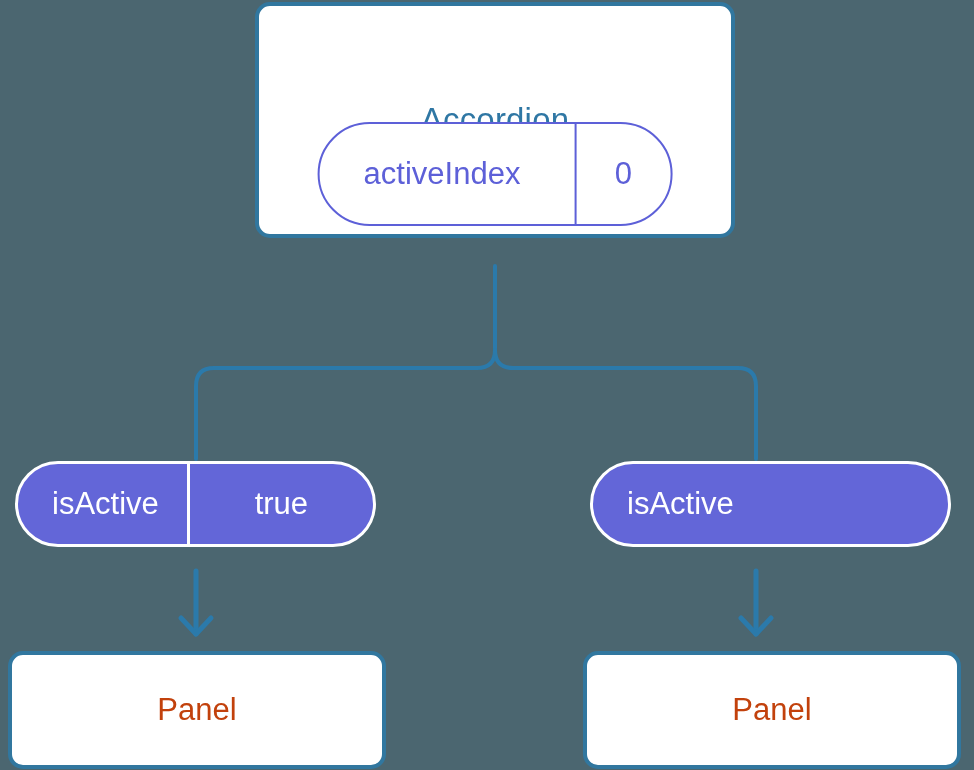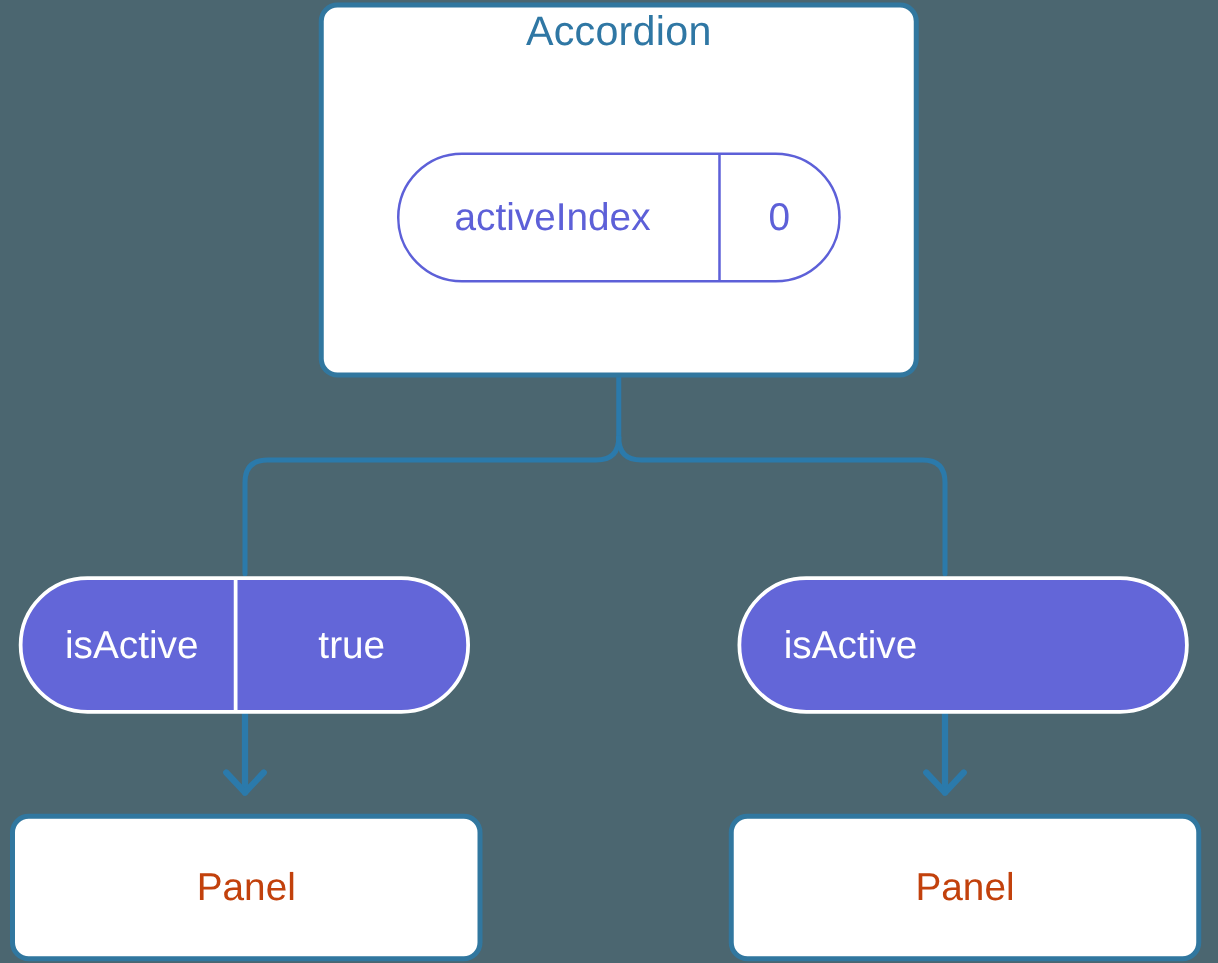--- a/index.html
+++ b/index.html
@@ -40,22 +40,22 @@
     display: flex;
     flex-direction: column;
     align-items: center;
   }
 
   
   #accordion-node {
     left: 255px;
     top: 2px;
     width: 480px;
-    height: 300px;
-    justify-content: flex-start;
+    height: 236px;
+    justify-content: center;
   }
   .node-title {
     color: #2f77a4;
     font-size: 33px;
     line-height: 38px;
     letter-spacing: 0.2px;
     white-space: nowrap;
   }
 
   
@@ -95,21 +95,21 @@
 
   
   .state-pill-filled {
     position: absolute;
     box-sizing: border-box;
     display: flex;
     align-items: stretch;
     background: #6366d8;
     border: 3px solid #ffffff;
     border-radius: 60px;
-    height: 110px;
+    height: 86px;
     overflow: hidden;
   }
   .state-pill-filled .pill-key,
   .state-pill-filled .pill-val {
     display: flex;
     align-items: center;
     justify-content: center;
     color: #ffffff;
     font-size: 31px;
     line-height: 36px;

